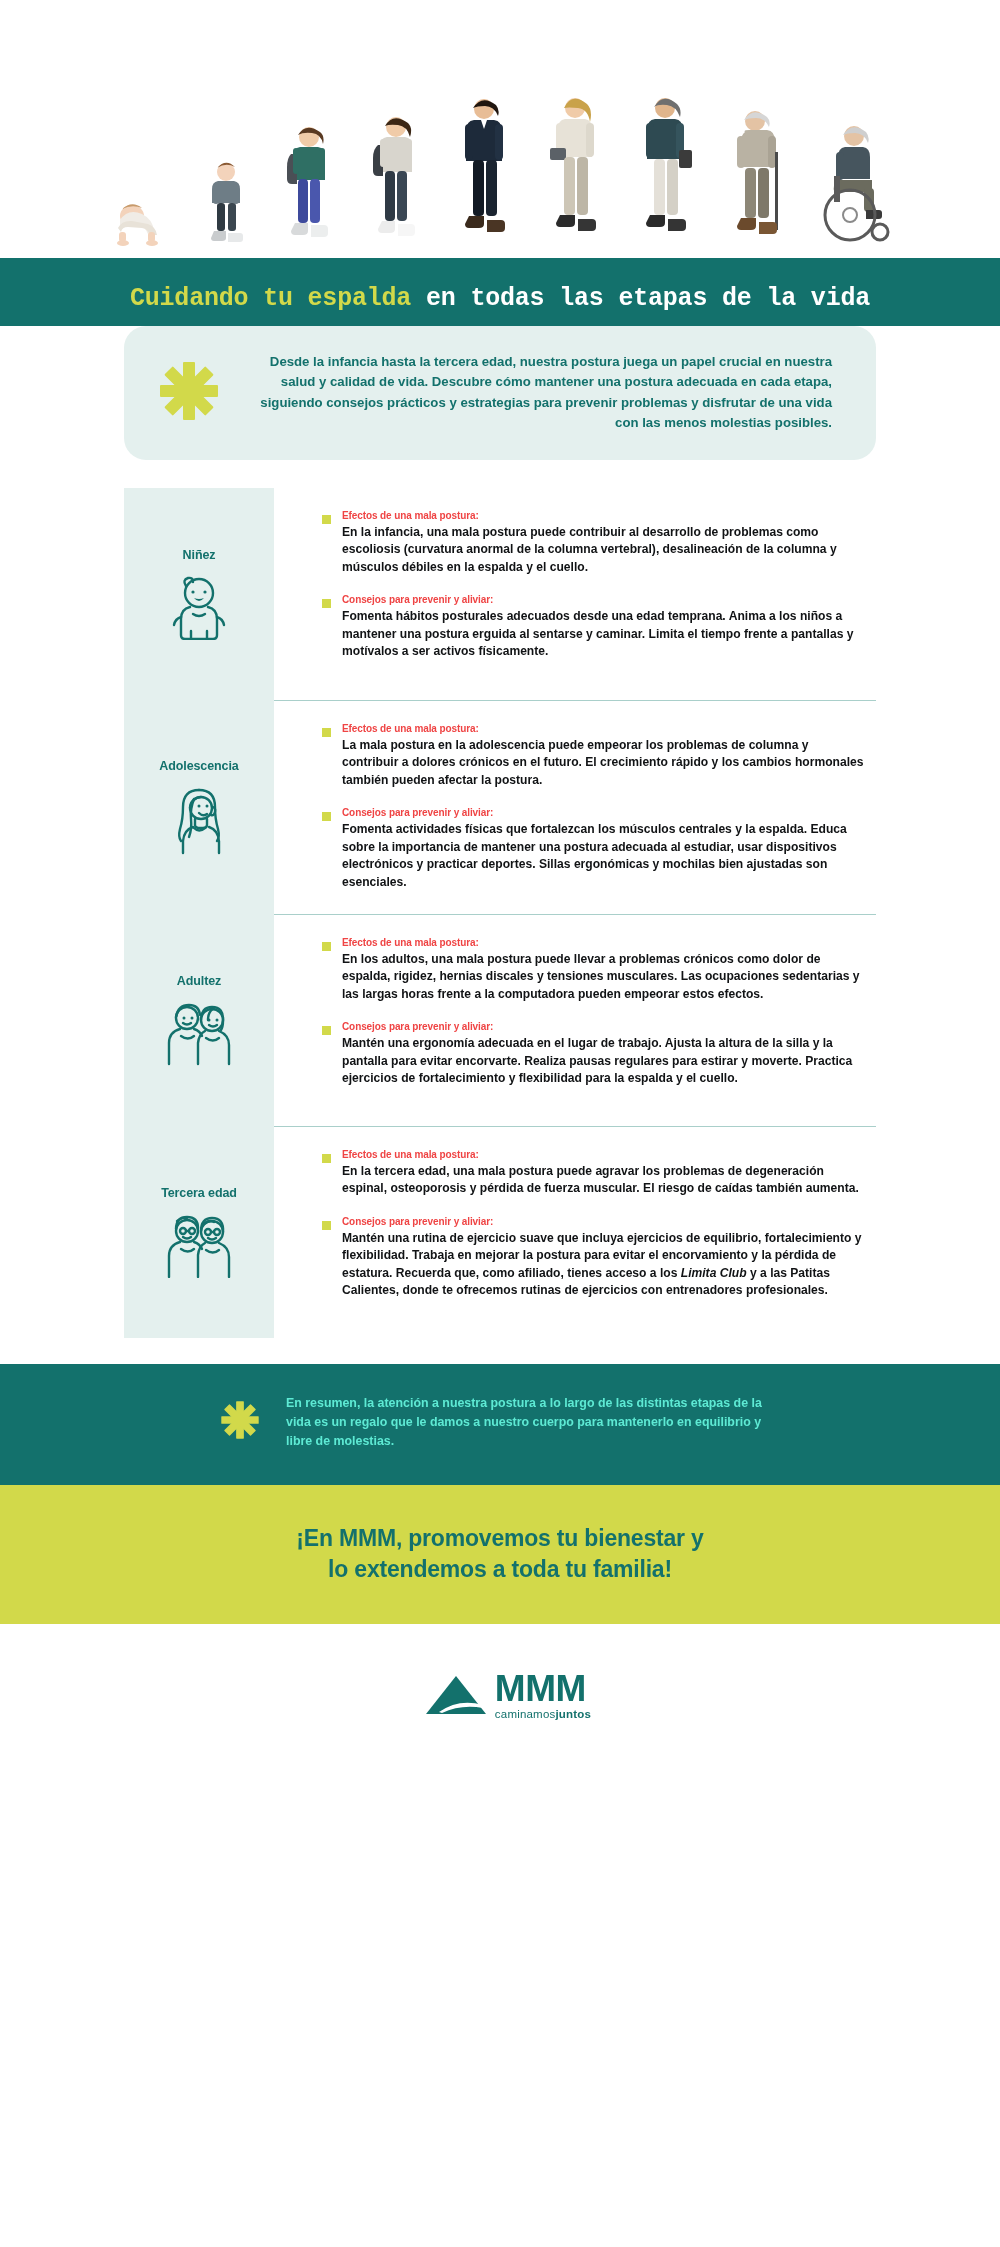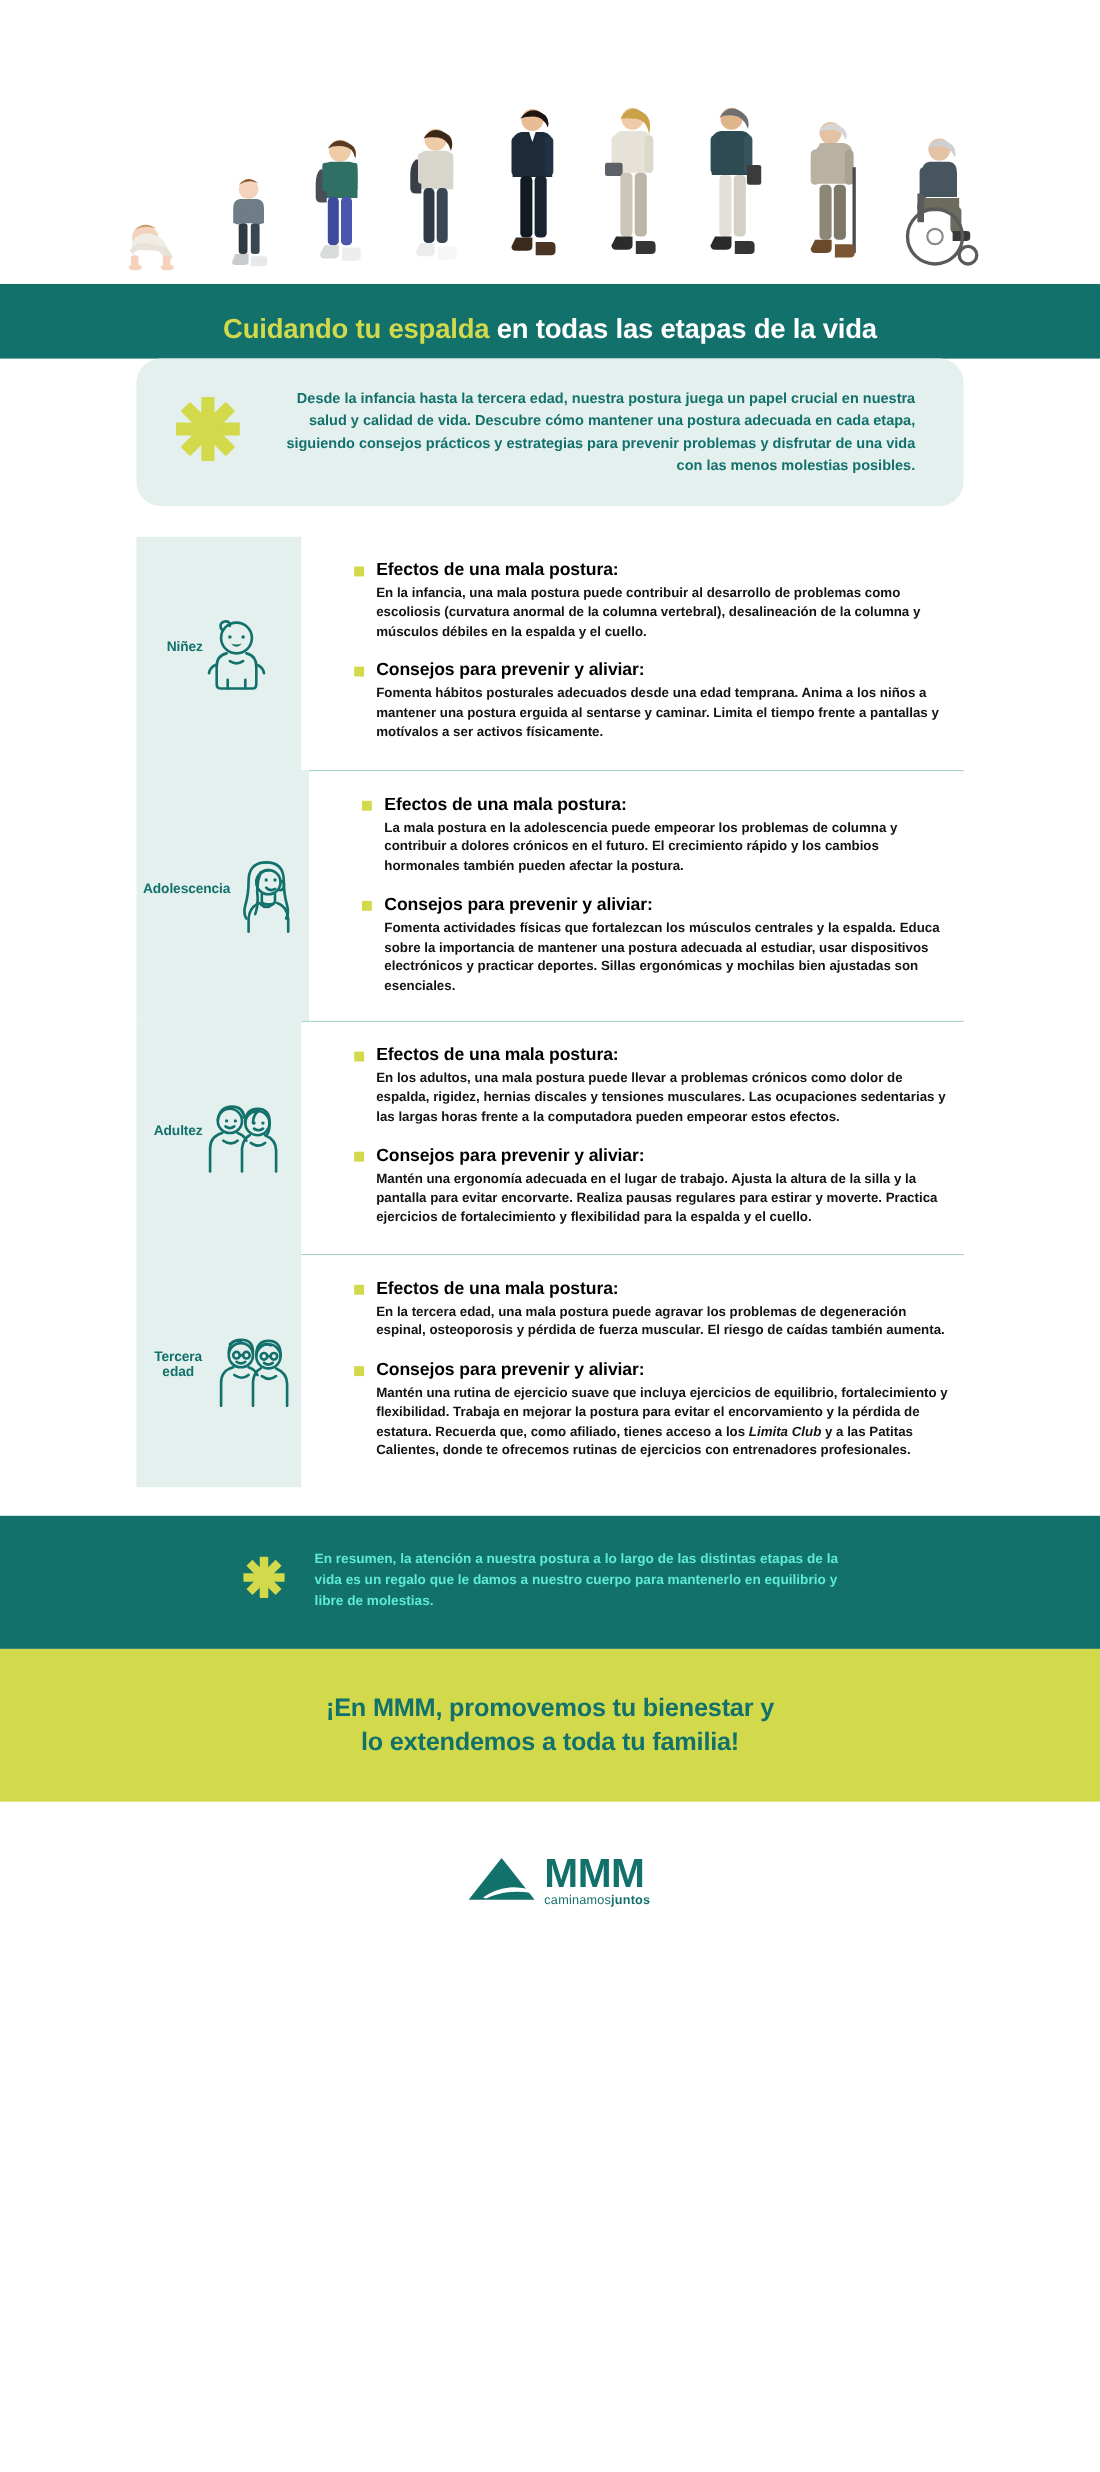--- a/index.html
+++ b/index.html
@@ -44,21 +44,21 @@
     background: #13716c;
     padding: 26px 0 72px 0;
     text-align: center;
   }
   .title-text {
     font-size: 25px;
     font-weight: 700;
     letter-spacing: -0.2px;
     line-height: 1.2;
     color: #ffffff;
-    font-family: Liberation Sans, sans-serif;
+    font-family: Liberation Mono, monospace;
   }
   .title-hl { color: #d2d94a; }
 
   
   .intro-wrap {
     position: relative;
     width: 1000px;
     background: #ffffff;
     margin-top: -60px;
     padding-bottom: 28px;
@@ -92,21 +92,21 @@
     position: relative;
     display: flex;
     align-items: stretch;
     min-height: 212px;
   }
   .stage + .stage .stage-body { border-top: 1.5px solid #a9cfca; }
   .stage-left {
     flex: 0 0 150px;
     background: #e4f0ee;
     display: flex;
-    flex-direction: row;
+    flex-direction: column;
     align-items: center;
     justify-content: center;
     padding: 18px 6px;
   }
   .stage-label {
     font-size: 12.5px;
     font-weight: 700;
     color: #13716c;
     text-align: center;
     margin-bottom: 12px;
@@ -122,23 +122,23 @@
   .block { display: flex; gap: 11px; margin-bottom: 18px; }
   .block:last-child { margin-bottom: 0; }
   .bullet-sq {
     flex: 0 0 9px;
     width: 9px; height: 9px;
     background: #d2d94a;
     margin-top: 5px;
   }
   .block-inner { flex: 1 1 auto; }
   .block-head {
-    font-size: 16px;
-    font-weight: 700;
-    color: #000000;
+    font-size: 10px;
+    font-weight: 700;
+    color: #ef4444;
     margin-bottom: 3px;
     letter-spacing: -0.1px;
   }
   .block-text {
     font-size: 12.1px;
     line-height: 1.45;
     font-weight: 700;
     color: #111315;
   }
   .block-text i { font-style: italic; }

